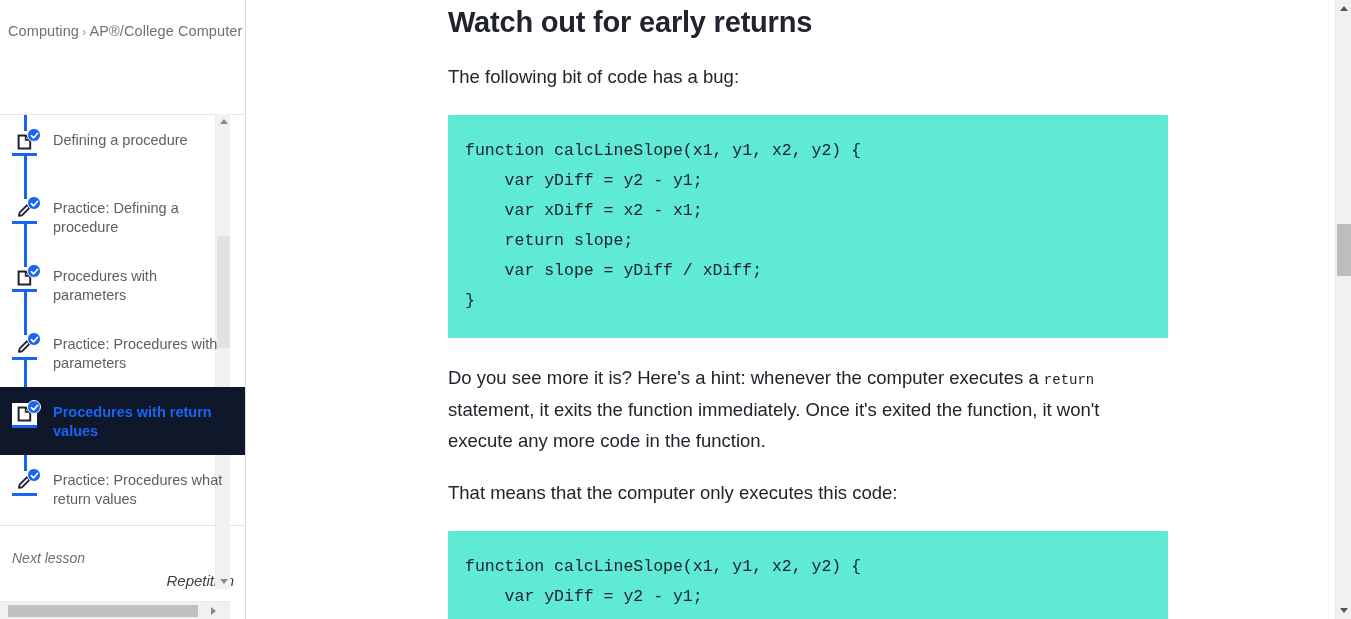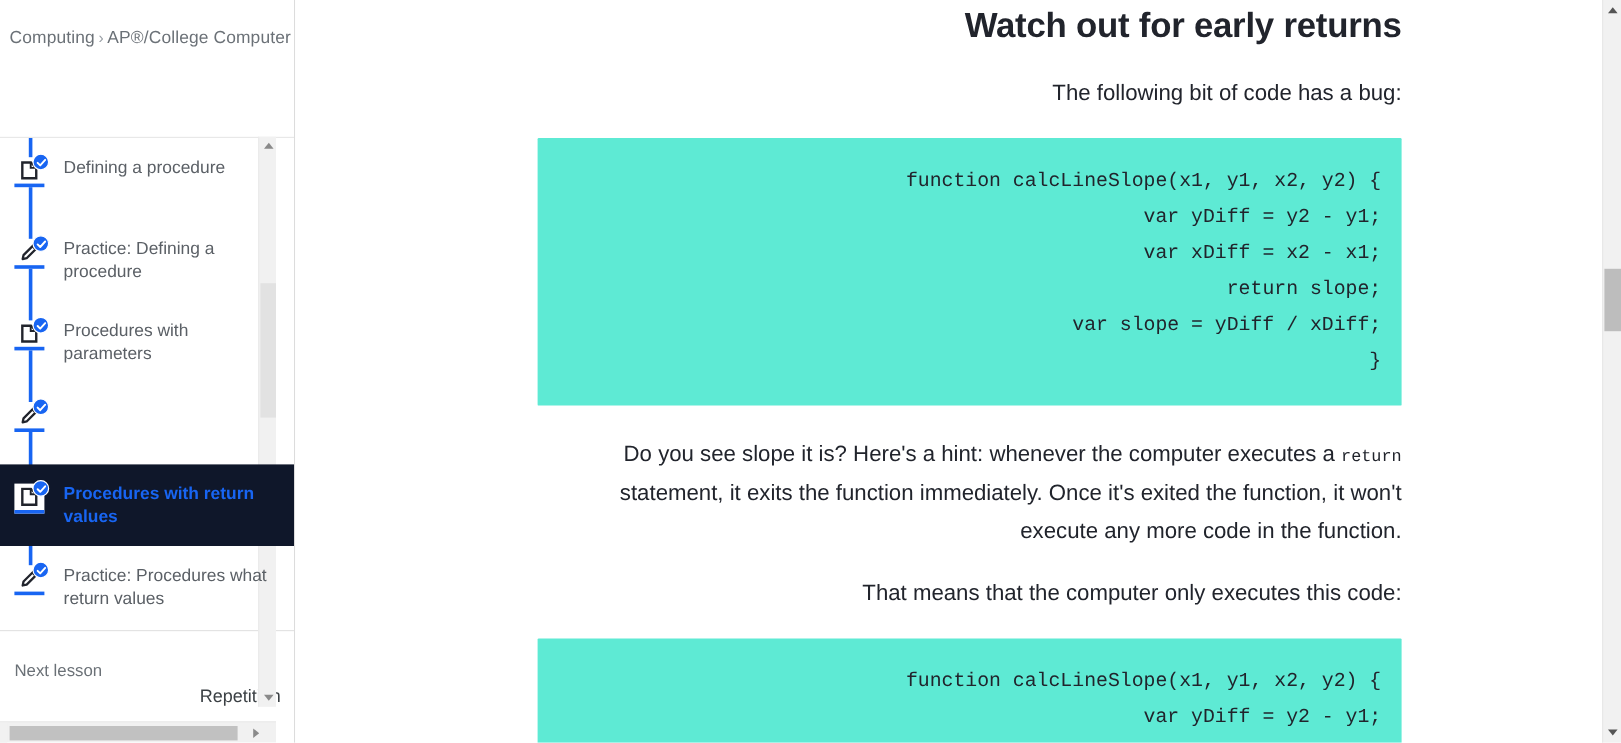--- a/index.html
+++ b/index.html
@@ -134,20 +134,21 @@
   }
   .nav-item.active .nav-label {
     color: #1865f2;
     font-weight: 600;
   }
 
   #next-lesson {
     border-top: 1px solid #e3e3e3;
     padding: 23px 12px 4px 12px;
     margin-top: 2px;
+    font-style: italic;
   }
   #next-lesson .nl-kicker {
     font-size: 14px;
     line-height: 19px;
     color: #6b7177;
   }
   #next-lesson .nl-title {
     font-size: 15px;
     line-height: 23px;
     color: #3b4044;
@@ -223,21 +224,20 @@
     background: #f1f1f1;
   }
 
   
   #content-outer {
     position: relative;
     flex: 1 1 auto;
     height: 619px;
     overflow: hidden;
     background: #ffffff;
-    text-align: right;
   }
   #content {
     position: absolute;
     left: 0; top: 0;
     width: 1084px;
     padding: 0 0 0 0;
   }
   #article {
     width: 720px;
     margin-left: 202px;
@@ -389,20 +389,21 @@
                 <path d="M11.6 1.6 L14.2 4.2 L5.2 13.2 L1.9 13.9 L2.6 10.6 Z" fill="none" stroke="#21242c" stroke-width="1.9" stroke-linejoin="round"></path>
                 <path d="M10.0 3.3 L12.5 5.8" stroke="#21242c" stroke-width="1.6"></path>
               </svg>
             </span>
             <span class="nav-badge">
               <svg width="9" height="9" viewBox="0 0 10 10" aria-hidden="true">
                 <path d="M1.5 5.2 L3.9 7.6 L8.5 2.5" fill="none" stroke="#ffffff" stroke-width="1.8" stroke-linecap="round" stroke-linejoin="round"></path>
               </svg>
             </span>
           </span>
+          <span class="nav-label">Practice: Procedures with parameters</span>
         </a>
 
         <a class="nav-item active" href="#">
           <span class="nav-icon-wrap">
             <span class="nav-icon-box">
               <svg width="15" height="16" viewBox="0 0 15 16" aria-hidden="true">
                 <path d="M1.6 1.4h7.2l4.4 4.3v8.9H1.6z" fill="none" stroke="#21242c" stroke-width="2"></path>
                 <path d="M8.6 1.6v4.3h4.4" fill="none" stroke="#21242c" stroke-width="1.6"></path>
               </svg>
             </span>
@@ -467,21 +468,21 @@
         <p class="para">The following bit of code has a bug:</p>
 
         <pre class="codeblock">function calcLineSlope(x1, y1, x2, y2) {
     var yDiff = y2 - y1;
     var xDiff = x2 - x1;
     return slope;
     var slope = yDiff / xDiff;
 }</pre>
 
         <p class="para">
-          <span>Do you see slope it is? Here's a hint: whenever the computer executes a </span><code>return</code><span> statement, it exits the function immediately. Once it's exited the function, it won't execute any more code in the function.</span>
+          <span>Do you see more it is? Here's a hint: whenever the computer executes a </span><code>return</code><span> statement, it exits the function immediately. Once it's exited the function, it won't execute any more code in the function.</span>
         </p>
 
         <p class="para">That means that the computer only executes this code:</p>
 
         <pre class="codeblock">function calcLineSlope(x1, y1, x2, y2) {
     var yDiff = y2 - y1;</pre>
 
       </div>
     </div>
   </main>

